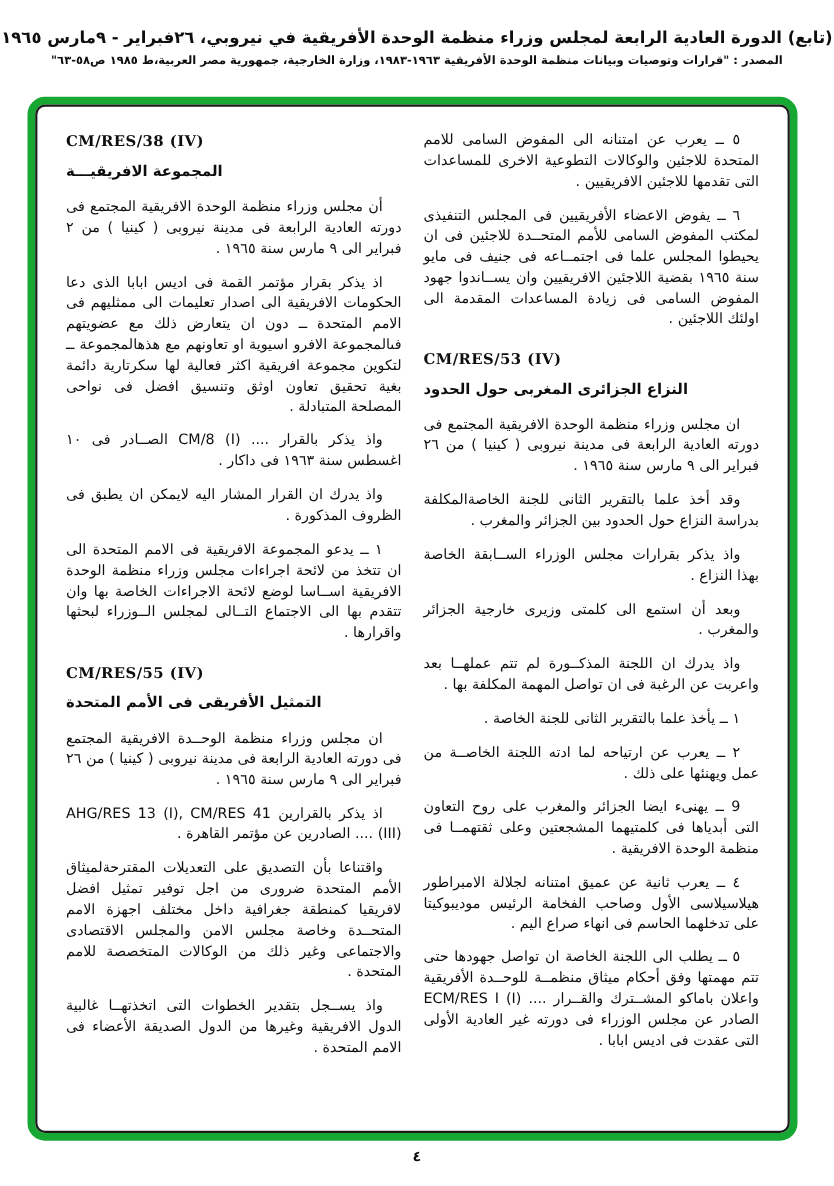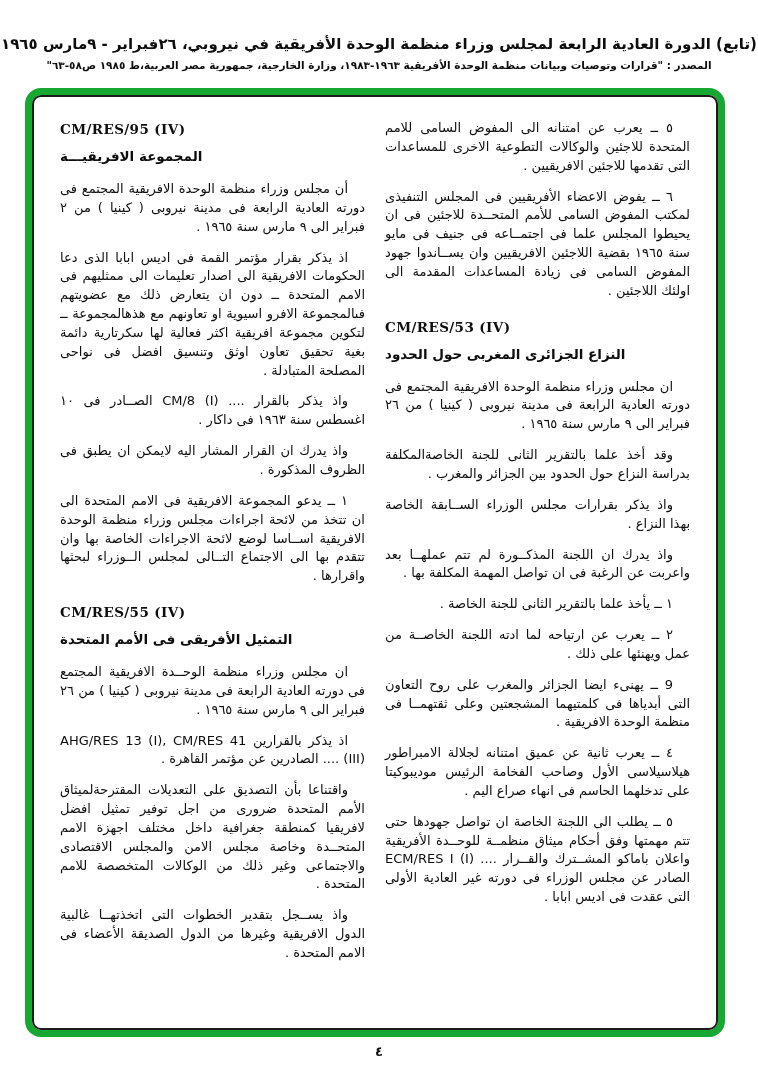--- a/index.html
+++ b/index.html
@@ -7,21 +7,21 @@
     width:758px; height:1078px;
     background:#ffffff;
     font-family:"DejaVu Sans", sans-serif;
     color:#0e0e0e;
     position:relative;
     overflow:hidden;
   }
   .doc-header {
     direction:rtl;
     text-align:center;
-    padding-top:35px;
+    padding-top:25px;
   }
   .doc-title {
     font-size:15px;
     font-weight:bold;
     letter-spacing:0px;
   }
   .doc-source {
     font-size:10.5px;
     font-weight:bold;
     margin-top:6px;
@@ -99,30 +99,31 @@
     <div class="columns">
 
       <div class="col">
         <p>٥ ــ يعرب عن امتنانه الى المفوض السامى للامم المتحدة للاجئين والوكالات التطوعية الاخرى للمساعدات التى تقدمها للاجئين الافريقيين .</p>
         <p>٦ ــ يفوض الاعضاء الأفريقيين فى المجلس التنفيذى لمكتب المفوض السامى للأمم المتحــدة للاجئين فى ان يحيطوا المجلس علما فى اجتمــاعه فى جنيف فى مايو سنة ١٩٦٥ بقضية اللاجئين الافريقيين وان يســاندوا جهود المفوض السامى فى زيادة المساعدات المقدمة الى اولئك اللاجئين .</p>
         <div class="res-code section-gap">CM/RES/53 (IV)</div>
         <div class="section-heading">النزاع الجزائرى المغربى حول الحدود</div>
         <p>ان مجلس وزراء منظمة الوحدة الافريقية المجتمع فى دورته العادية الرابعة فى مدينة نيروبى ( كينيا ) من ٢٦ فبراير الى ٩ مارس سنة ١٩٦٥ .</p>
         <p>وقد أخذ علما بالتقرير الثانى للجنة الخاصةالمكلفة بدراسة النزاع حول الحدود بين الجزائر والمغرب .</p>
         <p>واذ يذكر بقرارات مجلس الوزراء الســابقة الخاصة بهذا النزاع .</p>
+        <p>وبعد أن استمع الى كلمتى وزيرى خارجية الجزائر والمغرب .</p>
         <p>واذ يدرك ان اللجنة المذكــورة لم تتم عملهــا بعد واعربت عن الرغبة فى ان تواصل المهمة المكلفة بها .</p>
         <p>١ ــ يأخذ علما بالتقرير الثانى للجنة الخاصة .</p>
         <p>٢ ــ يعرب عن ارتياحه لما ادته اللجنة الخاصــة من عمل ويهنئها على ذلك .</p>
         <p>9 ــ يهنىء ايضا الجزائر والمغرب على روح التعاون التى أبدياها فى كلمتيهما المشجعتين وعلى ثقتهمــا فى منظمة الوحدة الافريقية .</p>
         <p>٤ ــ يعرب ثانية عن عميق امتنانه لجلالة الامبراطور هيلاسيلاسى الأول وصاحب الفخامة الرئيس موديبوكيتا على تدخلهما الحاسم فى انهاء صراع اليم .</p>
         <p>٥ ــ يطلب الى اللجنة الخاصة ان تواصل جهودها حتى تتم مهمتها وفق أحكام ميثاق منظمــة للوحــدة الأفريقية واعلان باماكو المشــترك والقــرار .... ECM/RES I (I)‎ الصادر عن مجلس الوزراء فى دورته غير العادية الأولى التى عقدت فى اديس ابابا .</p>
       </div>
 
       <div class="col">
-        <div class="res-code">CM/RES/95 (IV)</div>
+        <div class="res-code">CM/RES/38 (IV)</div>
         <div class="section-heading">المجموعة الافريقيـــة</div>
         <p>أن مجلس وزراء منظمة الوحدة الافريقية المجتمع فى دورته العادية الرابعة فى مدينة نيروبى ( كينيا ) من ٢ فبراير الى ٩ مارس سنة ١٩٦٥ .</p>
         <p>اذ يذكر بقرار مؤتمر القمة فى اديس ابابا الذى دعا الحكومات الافريقية الى اصدار تعليمات الى ممثليهم فى الامم المتحدة ــ دون ان يتعارض ذلك مع عضويتهم فىالمجموعة الافرو اسيوية او تعاونهم مع هذهالمجموعة ــ لتكوين مجموعة افريقية اكثر فعالية لها سكرتارية دائمة بغية تحقيق تعاون اوثق وتنسيق افضل فى نواحى المصلحة المتبادلة .</p>
         <p>واذ يذكر بالقرار .... CM/8 (I)‎ الصــادر فى ١٠ اغسطس سنة ١٩٦٣ فى داكار .</p>
         <p>واذ يدرك ان القرار المشار اليه لايمكن ان يطبق فى الظروف المذكورة .</p>
         <p>١ ــ يدعو المجموعة الافريقية فى الامم المتحدة الى ان تتخذ من لائحة اجراءات مجلس وزراء منظمة الوحدة الافريقية اســاسا لوضع لائحة الاجراءات الخاصة بها وان تتقدم بها الى الاجتماع التــالى لمجلس الــوزراء لبحثها واقرارها .</p>
         <div class="res-code section-gap">CM/RES/55 (IV)</div>
         <div class="section-heading">التمثيل الأفريقى فى الأمم المتحدة</div>
         <p>ان مجلس وزراء منظمة الوحــدة الافريقية المجتمع فى دورته العادية الرابعة فى مدينة نيروبى ( كينيا ) من ٢٦ فبراير الى ٩ مارس سنة ١٩٦٥ .</p>
         <p>اذ يذكر بالقرارين AHG/RES 13 (I), CM/RES 41 (III)‎ .... الصادرين عن مؤتمر القاهرة .</p>

